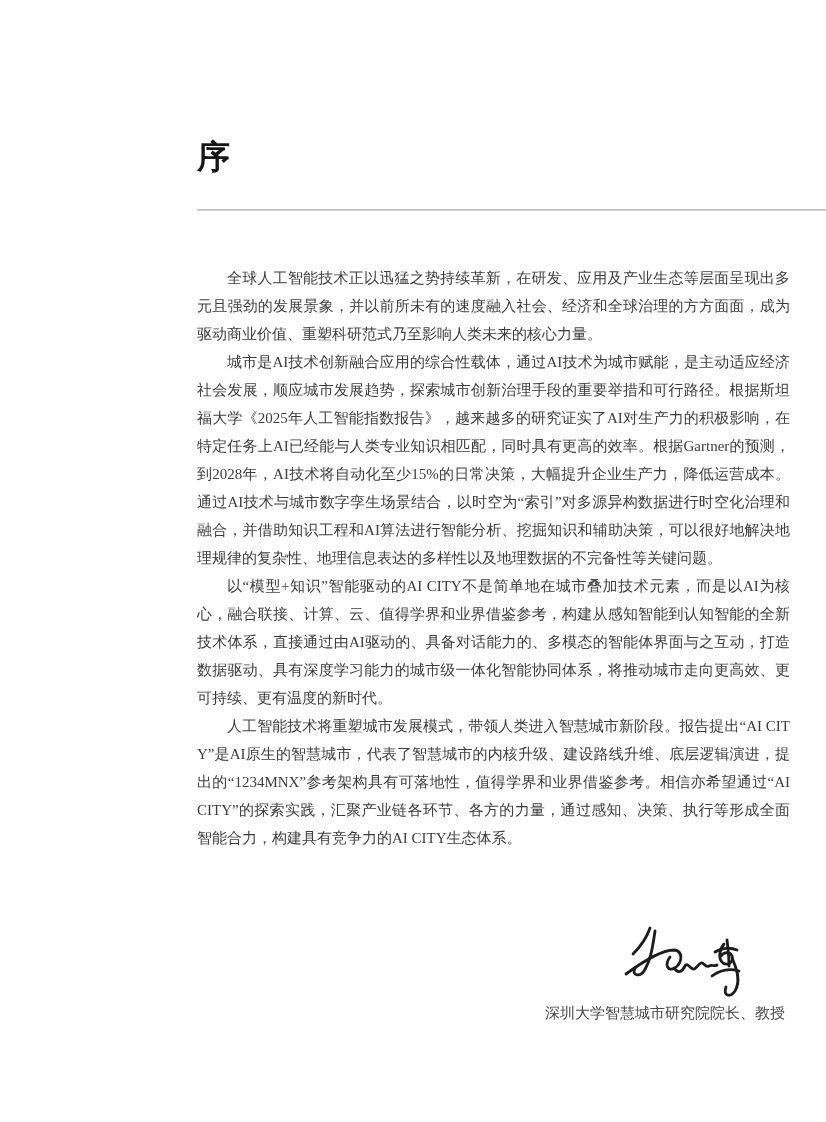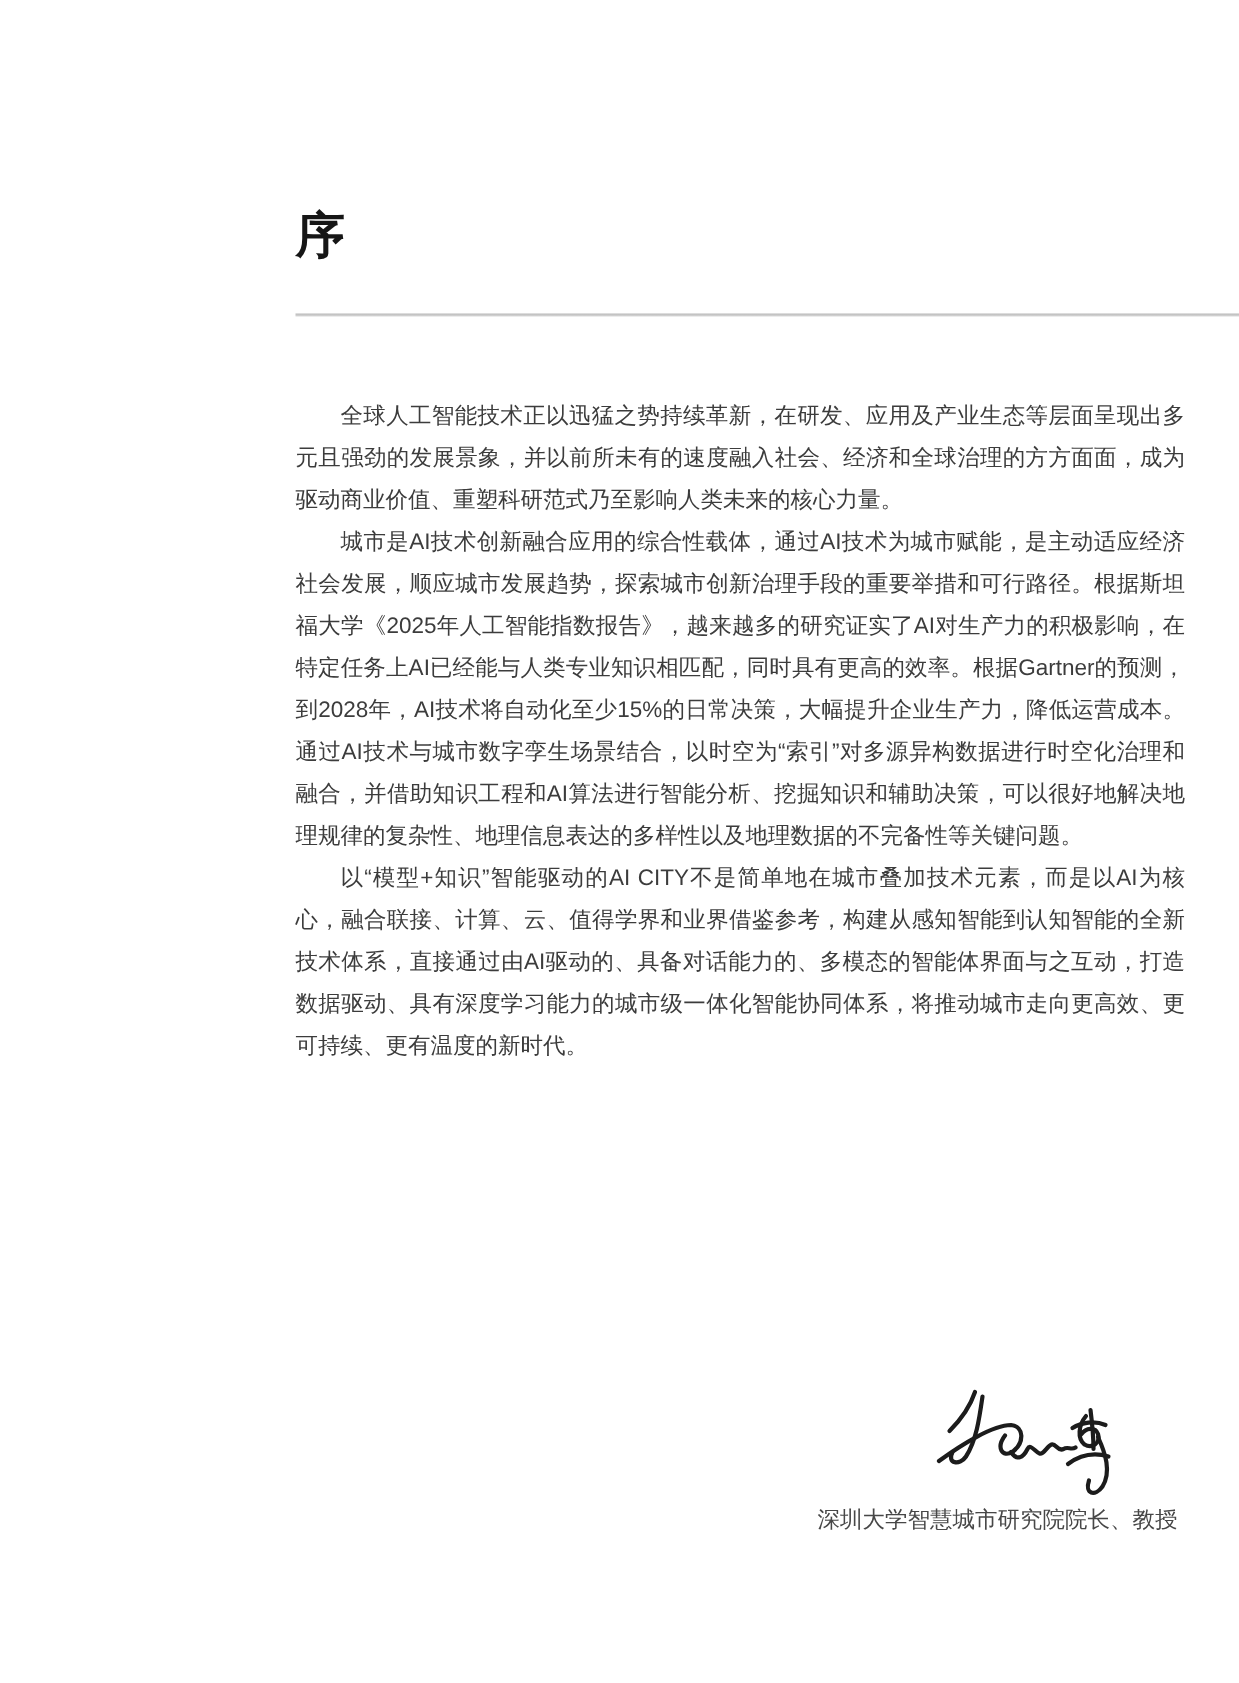--- a/index.html
+++ b/index.html
@@ -35,20 +35,21 @@
     background: linear-gradient(#b9b9b9, #d9d9d9);
   }
   .body-text {
     position: absolute;
     left: 197px;
     top: 264px;
     width: 593px;
     color: #3c3c3c;
     font-size: 15px;
     line-height: 28px;
+    font-family: Liberation Serif, serif;
   }
   .body-text p {
     text-align: justify;
     text-align-last: left;
     text-indent: 2em;
     word-break: break-all;
   }
   .signature-block {
     position: absolute;
     left: 500px;
@@ -86,20 +87,21 @@
 <div class="page">
 
   <h1 class="page-title">序</h1>
 
   <div class="title-divider"></div>
 
   <div class="body-text">
     <p>全球人工智能技术正以迅猛之势持续革新，在研发、应用及产业生态等层面呈现出多元且强劲的发展景象，并以前所未有的速度融入社会、经济和全球治理的方方面面，成为驱动商业价值、重塑科研范式乃至影响人类未来的核心力量。</p>
     <p>城市是AI技术创新融合应用的综合性载体，通过AI技术为城市赋能，是主动适应经济社会发展，顺应城市发展趋势，探索城市创新治理手段的重要举措和可行路径。根据斯坦福大学《2025年人工智能指数报告》，越来越多的研究证实了AI对生产力的积极影响，在特定任务上AI已经能与人类专业知识相匹配，同时具有更高的效率。根据Gartner的预测，到2028年，AI技术将自动化至少15%的日常决策，大幅提升企业生产力，降低运营成本。通过AI技术与城市数字孪生场景结合，以时空为“索引”对多源异构数据进行时空化治理和融合，并借助知识工程和AI算法进行智能分析、挖掘知识和辅助决策，可以很好地解决地理规律的复杂性、地理信息表达的多样性以及地理数据的不完备性等关键问题。</p>
     <p>以“模型+知识”智能驱动的AI CITY不是简单地在城市叠加技术元素，而是以AI为核心，融合联接、计算、云、值得学界和业界借鉴参考，构建从感知智能到认知智能的全新技术体系，直接通过由AI驱动的、具备对话能力的、多模态的智能体界面与之互动，打造数据驱动、具有深度学习能力的城市级一体化智能协同体系，将推动城市走向更高效、更可持续、更有温度的新时代。</p>
+    <p>人工智能技术将重塑城市发展模式，带领人类进入智慧城市新阶段。报告提出“AI CITY”是AI原生的智慧城市，代表了智慧城市的内核升级、建设路线升维、底层逻辑演进，提出的“1234MNX”参考架构具有可落地性，值得学界和业界借鉴参考。相信亦希望通过“AI CITY”的探索实践，汇聚产业链各环节、各方的力量，通过感知、决策、执行等形成全面智能合力，构建具有竞争力的AI CITY生态体系。</p>
   </div>
 
   <div class="signature-block">
     <svg class="signature-image" viewBox="0 0 150 85" xmlns="http://www.w3.org/2000/svg" aria-hidden="true">
 
       <path class="sig" d="M42,10 C39,19 33,28 25,36"></path>
       <path class="sig" d="M47,13 C45,27 43,42 36,53 C32,59 23,58 27,50"></path>
       <path class="sig" d="M18,56 C33,45 54,32 66,32 C75,33 75,44 67,50 C60,54 56,47 62,39"></path>
       <path class="sig" d="M66,50 C70,56 74,54 77,48 C79,44 82,50 85,51 C88,52 90,46 93,45 C96,44 97,50 101,48 C104,46 106,49 109,47"></path>
       <path class="sig" d="M116,26 C111,32 110,41 115,45 C120,48 126,44 124,38 C122,33 116,34 113,38"></path>

